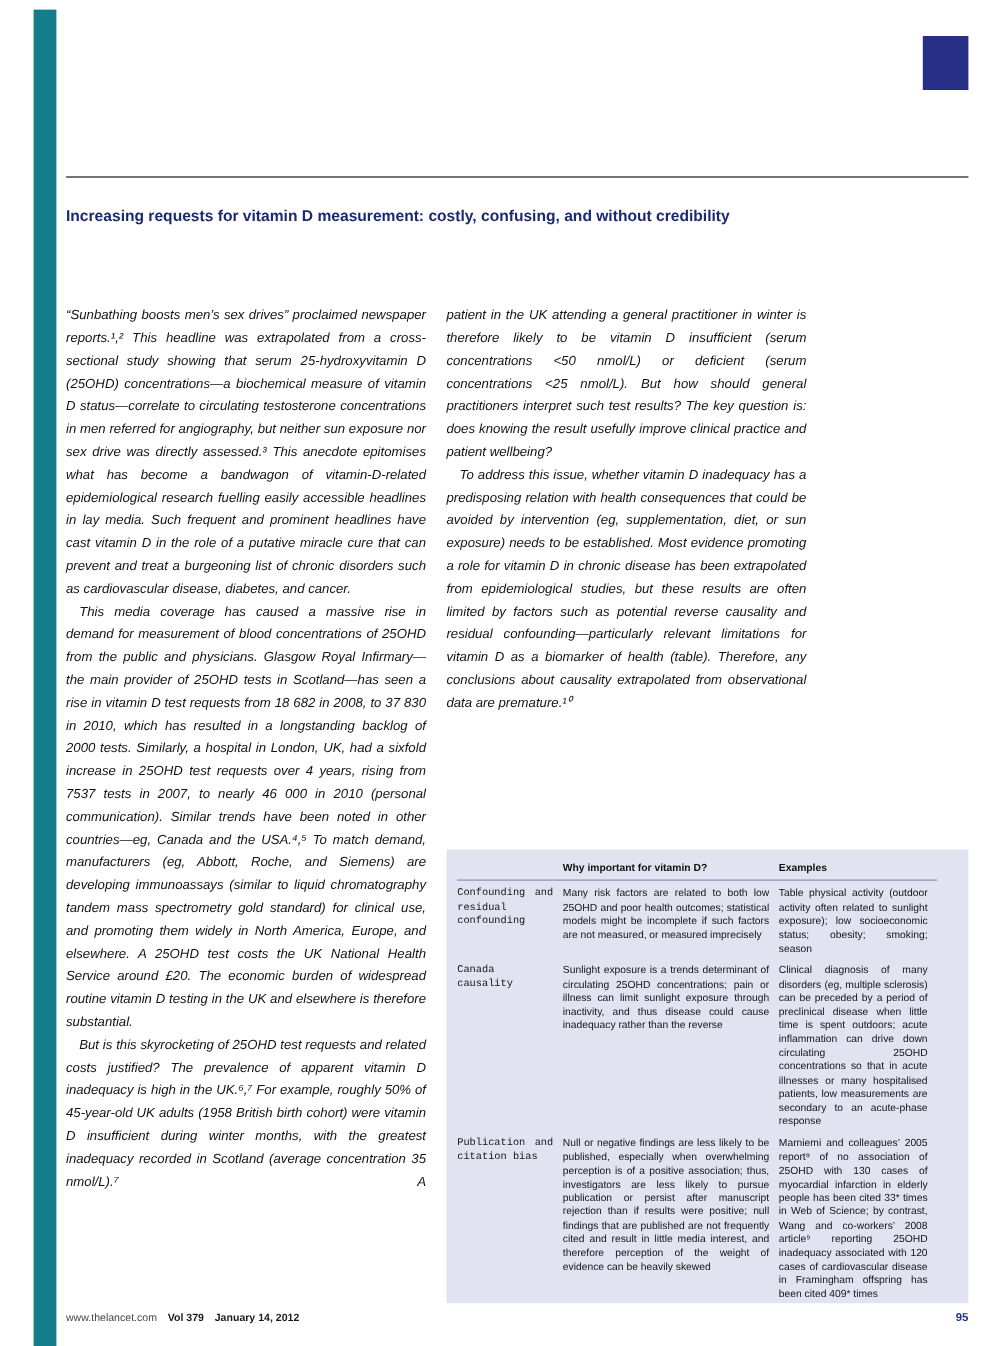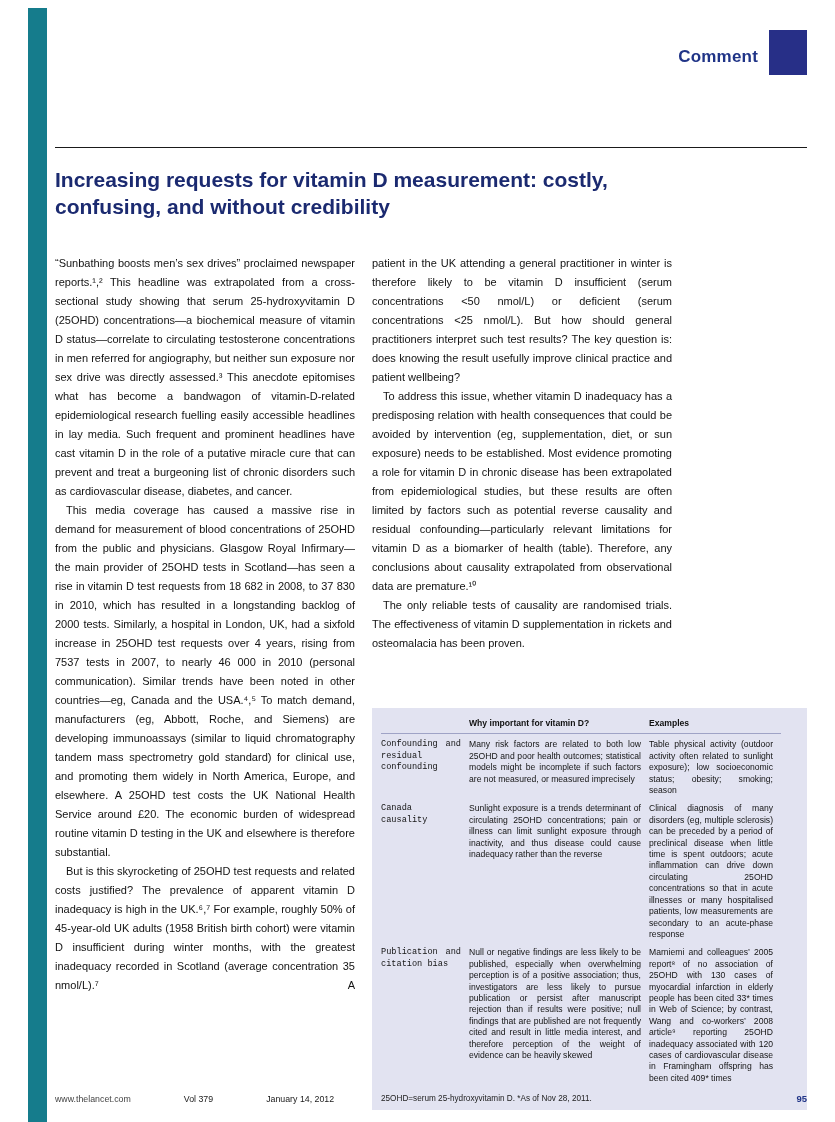--- a/index.html
+++ b/index.html
@@ -9,29 +9,29 @@
   }
   .spine { position:absolute; left:28px; top:8px; width:19px; height:1114px; background:#157C8C; }
   .corner { position:absolute; left:769px; top:30px; width:38px; height:45px; background:#272F87; }
   .section-label {
     position:absolute; top:47px; left:0; width:758px; text-align:right;
     font-size:17px; font-weight:bold; color:#203487; letter-spacing:0.2px;
   }
   .rule { position:absolute; left:55px; top:147px; width:752px; height:0; border-top:1.4px solid #1a1a1a; }
   .title {
     position:absolute; left:55px; top:167px; width:605px; margin:0;
-    font-size:21px; line-height:26.5px; font-weight:bold; color:#1B2A70;
+    font-size:13px; line-height:26.5px; font-weight:bold; color:#1B2A70;
   }
   .col {
     position:absolute; top:254px; width:300px;
     font-size:11px; line-height:19px; text-align:justify; color:#121212;
   }
   .col-left { left:55px; }
   .col-right { left:372px; }
-  .para { margin:0; }
+  .para { margin:0;font-style:italic; }
   .indent { text-indent:11px; }
   .cont { text-align-last:justify; }
 
   .table-panel {
     position:absolute; left:372px; top:708px; width:435px;
     background:#E2E3F1; padding:8px 26px 0 9px; box-sizing:border-box; color:#141414;
   }
   .table-panel table { width:100%; border-collapse:collapse; font-size:8.6px; line-height:11.4px; }
   .table-panel th {
     font-weight:bold; vertical-align:bottom; text-align:left;
@@ -47,46 +47,44 @@
   }
   .cap-label { color:#3A5FA8; }
   .cap-text { color:#22307E; }
 
   .footer {
     position:absolute; left:55px; top:1093px; width:752px;
     display:flex; justify-content:space-between; align-items:baseline;
     font-size:8.8px; color:#444;
   }
   .footer-left span { margin-right:9px; }
-  .vol { font-weight:normal; color:#1a1a1a;margin-left:44px; }
+  .vol { font-weight:bold; color:#1a1a1a; }
   .pagenum { font-weight:bold; color:#203487; font-size:9.5px; }
 </style>
 </head>
 <body>
 
 <div class="page">
 
   <div class="spine"></div>
   <div class="corner"></div>
 
-  <div class="section-label">Comment</div>
   <div class="rule"></div>
 
   <h1 class="title">Increasing requests for vitamin D measurement: costly, confusing, and without credibility</h1>
 
   <div class="col col-left">
     <p class="para">“Sunbathing boosts men’s sex drives” proclaimed newspaper reports.¹,² This headline was extrapolated from a cross-sectional study showing that serum 25-hydroxyvitamin D (25OHD) concentrations—a biochemical measure of vitamin D status—correlate to circulating testosterone concentrations in men referred for angiography, but neither sun exposure nor sex drive was directly assessed.³ This anecdote epitomises what has become a bandwagon of vitamin-D-related epidemiological research fuelling easily accessible headlines in lay media. Such frequent and prominent headlines have cast vitamin D in the role of a putative miracle cure that can prevent and treat a burgeoning list of chronic disorders such as cardiovascular disease, diabetes, and cancer.</p>
     <p class="para indent">This media coverage has caused a massive rise in demand for measurement of blood concentrations of 25OHD from the public and physicians. Glasgow Royal Infirmary—the main provider of 25OHD tests in Scotland—has seen a rise in vitamin D test requests from 18 682 in 2008, to 37 830 in 2010, which has resulted in a longstanding backlog of 2000 tests. Similarly, a hospital in London, UK, had a sixfold increase in 25OHD test requests over 4 years, rising from 7537 tests in 2007, to nearly 46 000 in 2010 (personal communication). Similar trends have been noted in other countries—eg, Canada and the USA.⁴,⁵ To match demand, manufacturers (eg, Abbott, Roche, and Siemens) are developing immunoassays (similar to liquid chromatography tandem mass spectrometry gold standard) for clinical use, and promoting them widely in North America, Europe, and elsewhere. A 25OHD test costs the UK National Health Service around £20. The economic burden of widespread routine vitamin D testing in the UK and elsewhere is therefore substantial.</p>
     <p class="para indent cont">But is this skyrocketing of 25OHD test requests and related costs justified? The prevalence of apparent vitamin D inadequacy is high in the UK.⁶,⁷ For example, roughly 50% of 45-year-old UK adults (1958 British birth cohort) were vitamin D insufficient during winter months, with the greatest inadequacy recorded in Scotland (average concentration 35 nmol/L).⁷ A</p>
   </div>
 
   <div class="col col-right">
     <p class="para">patient in the UK attending a general practitioner in winter is therefore likely to be vitamin D insufficient (serum concentrations &lt;50 nmol/L) or deficient (serum concentrations &lt;25 nmol/L). But how should general practitioners interpret such test results? The key question is: does knowing the result usefully improve clinical practice and patient wellbeing?</p>
     <p class="para indent">To address this issue, whether vitamin D inadequacy has a predisposing relation with health consequences that could be avoided by intervention (eg, supplementation, diet, or sun exposure) needs to be established. Most evidence promoting a role for vitamin D in chronic disease has been extrapolated from epidemiological studies, but these results are often limited by factors such as potential reverse causality and residual confounding—particularly relevant limitations for vitamin D as a biomarker of health (table). Therefore, any conclusions about causality extrapolated from observational data are premature.¹⁰</p>
-    <p class="para indent">The only reliable tests of causality are randomised trials. The effectiveness of vitamin D supplementation in rickets and osteomalacia has been proven.</p>
   </div>
 
   <div class="table-panel">
     <table>
       <thead>
         <tr>
           <th class="c1"></th>
           <th class="c2">Why important for vitamin D?</th>
           <th class="c3">Examples</th>
         </tr>
@@ -102,21 +100,20 @@
           <td class="c2">Sunlight exposure is a trends determinant of circulating 25OHD concentrations; pain or illness can limit sunlight exposure through inactivity, and thus disease could cause inadequacy rather than the reverse</td>
           <td class="c3">Clinical diagnosis of many disorders (eg, multiple sclerosis) can be preceded by a period of preclinical disease when little time is spent outdoors; acute inflammation can drive down circulating 25OHD concentrations so that in acute illnesses or many hospitalised patients, low measurements are secondary to an acute-phase response</td>
         </tr>
         <tr>
           <td class="c1">Publication and citation bias</td>
           <td class="c2">Null or negative findings are less likely to be published, especially when overwhelming perception is of a positive association; thus, investigators are less likely to pursue publication or persist after manuscript rejection than if results were positive; null findings that are published are not frequently cited and result in little media interest, and therefore perception of the weight of evidence can be heavily skewed</td>
           <td class="c3">Marniemi and colleagues’ 2005 report⁸ of no association of 25OHD with 130 cases of myocardial infarction in elderly people has been cited 33* times in Web of Science; by contrast, Wang and co-workers’ 2008 article⁹ reporting 25OHD inadequacy associated with 120 cases of cardiovascular disease in Framingham offspring has been cited 409* times</td>
         </tr>
       </tbody>
     </table>
-    <div class="footnote">25OHD=serum 25-hydroxyvitamin D. *As of Nov 28, 2011.</div>
   </div>
 
   <div class="footer">
     <div class="footer-left">
       <span>www.thelancet.com</span><span class="vol">Vol 379</span><span class="vol">January 14, 2012</span>
     </div>
     <span class="pagenum">95</span>
   </div>
 
 </div>

